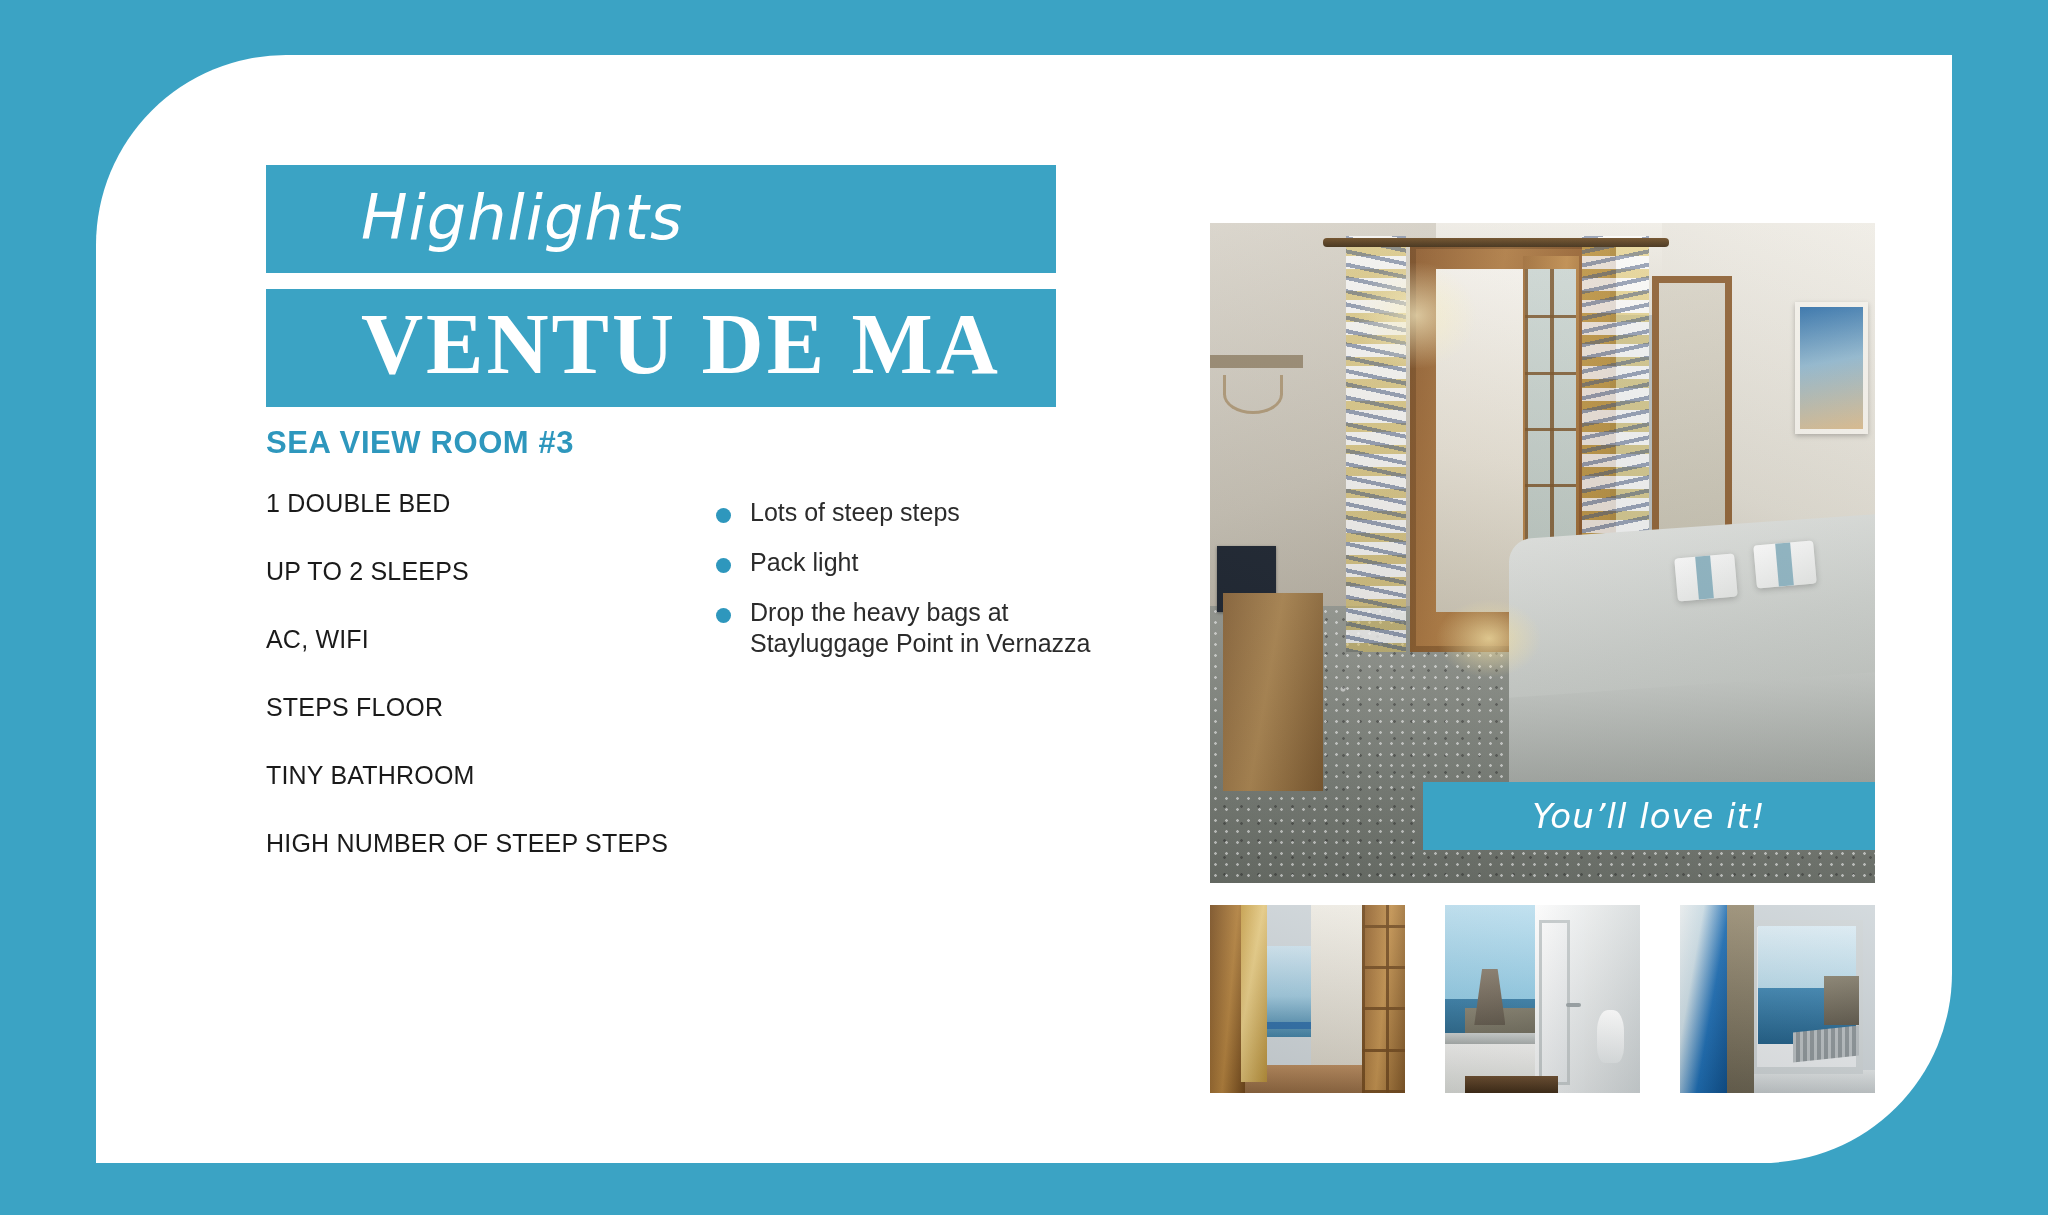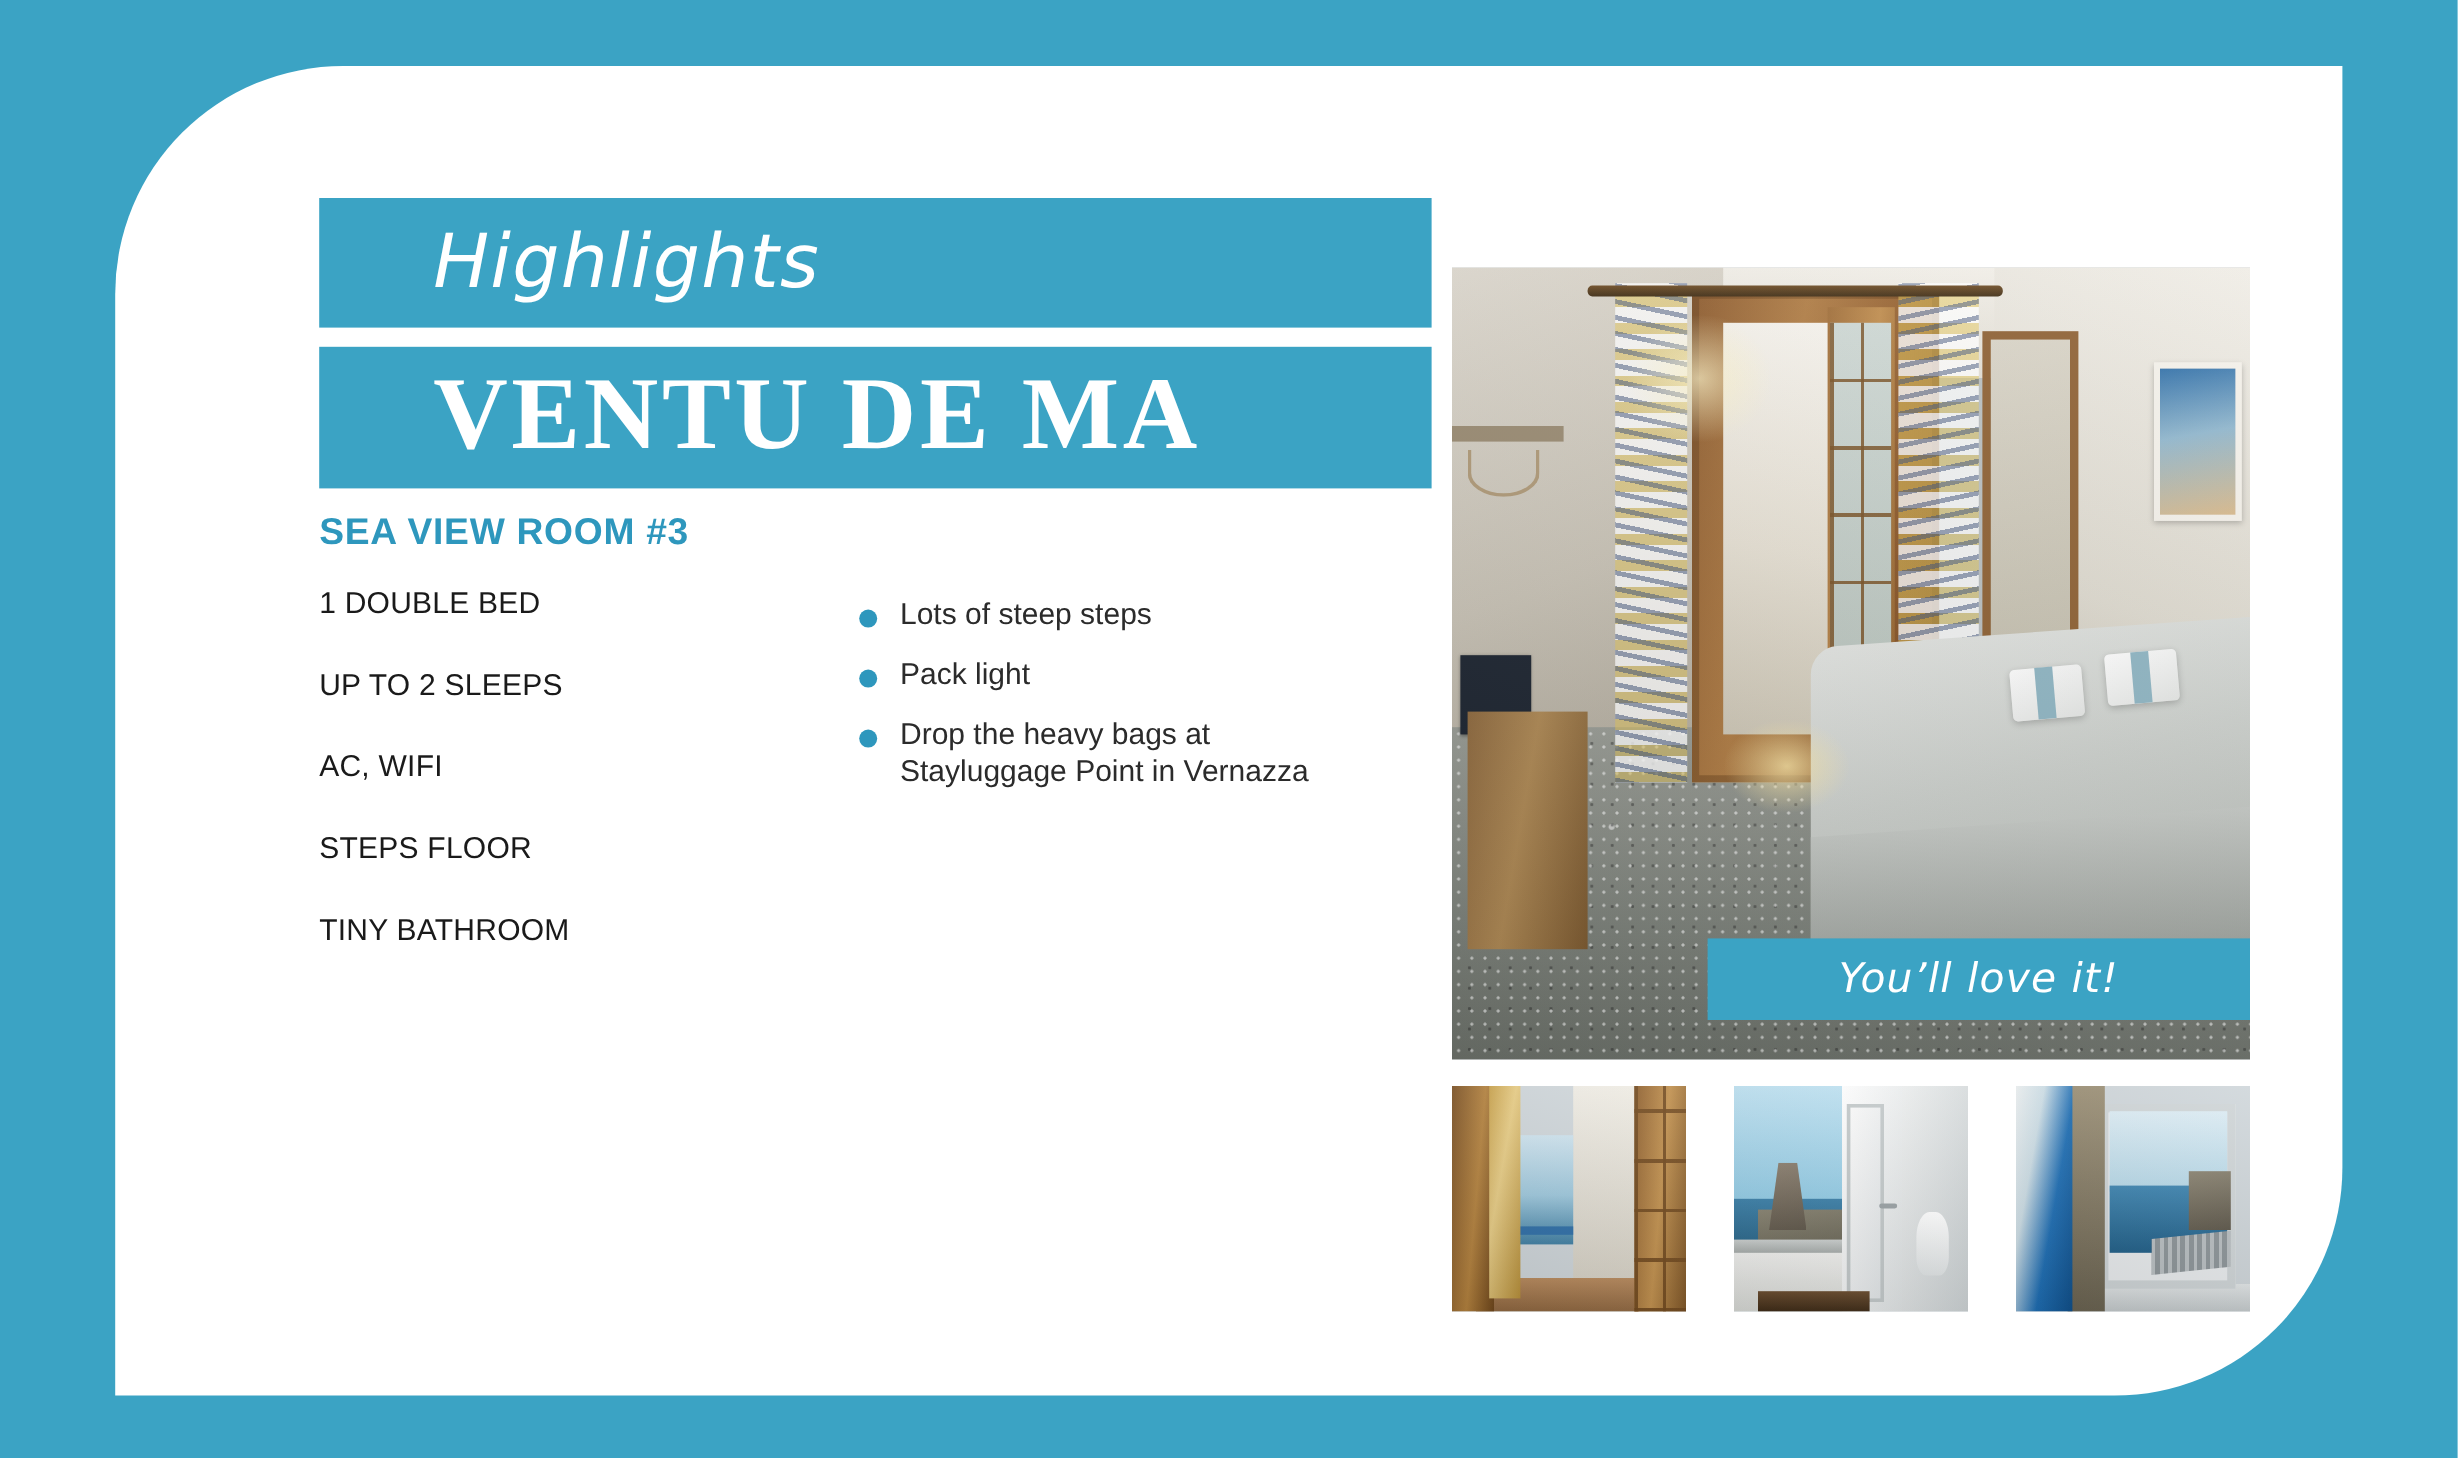--- a/index.html
+++ b/index.html
@@ -29,21 +29,21 @@
   
   #left-col {
     position: absolute;
     left: 170px;
     top: 110px;
     width: 820px;
   }
 
   .band {
     background: #3ba3c4;
-    width: 927px;
+    width: 790px;
   }
 
   #band-script {
     height: 108px;
     position: relative;
   }
   #script-title {
     position: absolute;
     left: 95px;
     top: 50%;
@@ -408,20 +408,21 @@
   <div id="specs">
 
     <div id="specs-left">
       <div class="sec-head">SEA VIEW ROOM #3</div>
 
       <div class="plain-item">1 DOUBLE BED</div>
       <div class="plain-item">UP TO 2 SLEEPS</div>
       <div class="plain-item">AC, WIFI</div>
       <div class="plain-item">STEPS FLOOR</div>
       <div class="plain-item">TINY BATHROOM</div>
+      <div class="plain-item">HIGH NUMBER OF STEEP STEPS</div>
     </div>
 
     <div id="specs-right">
 
 
       <div id="tips-block">
         <ul class="bullet-list">
           <li class="bullet-item">Lots of steep steps</li>
           <li class="bullet-item">Pack light</li>
           <li class="bullet-item">Drop the heavy bags at Stayluggage Point in Vernazza</li>

